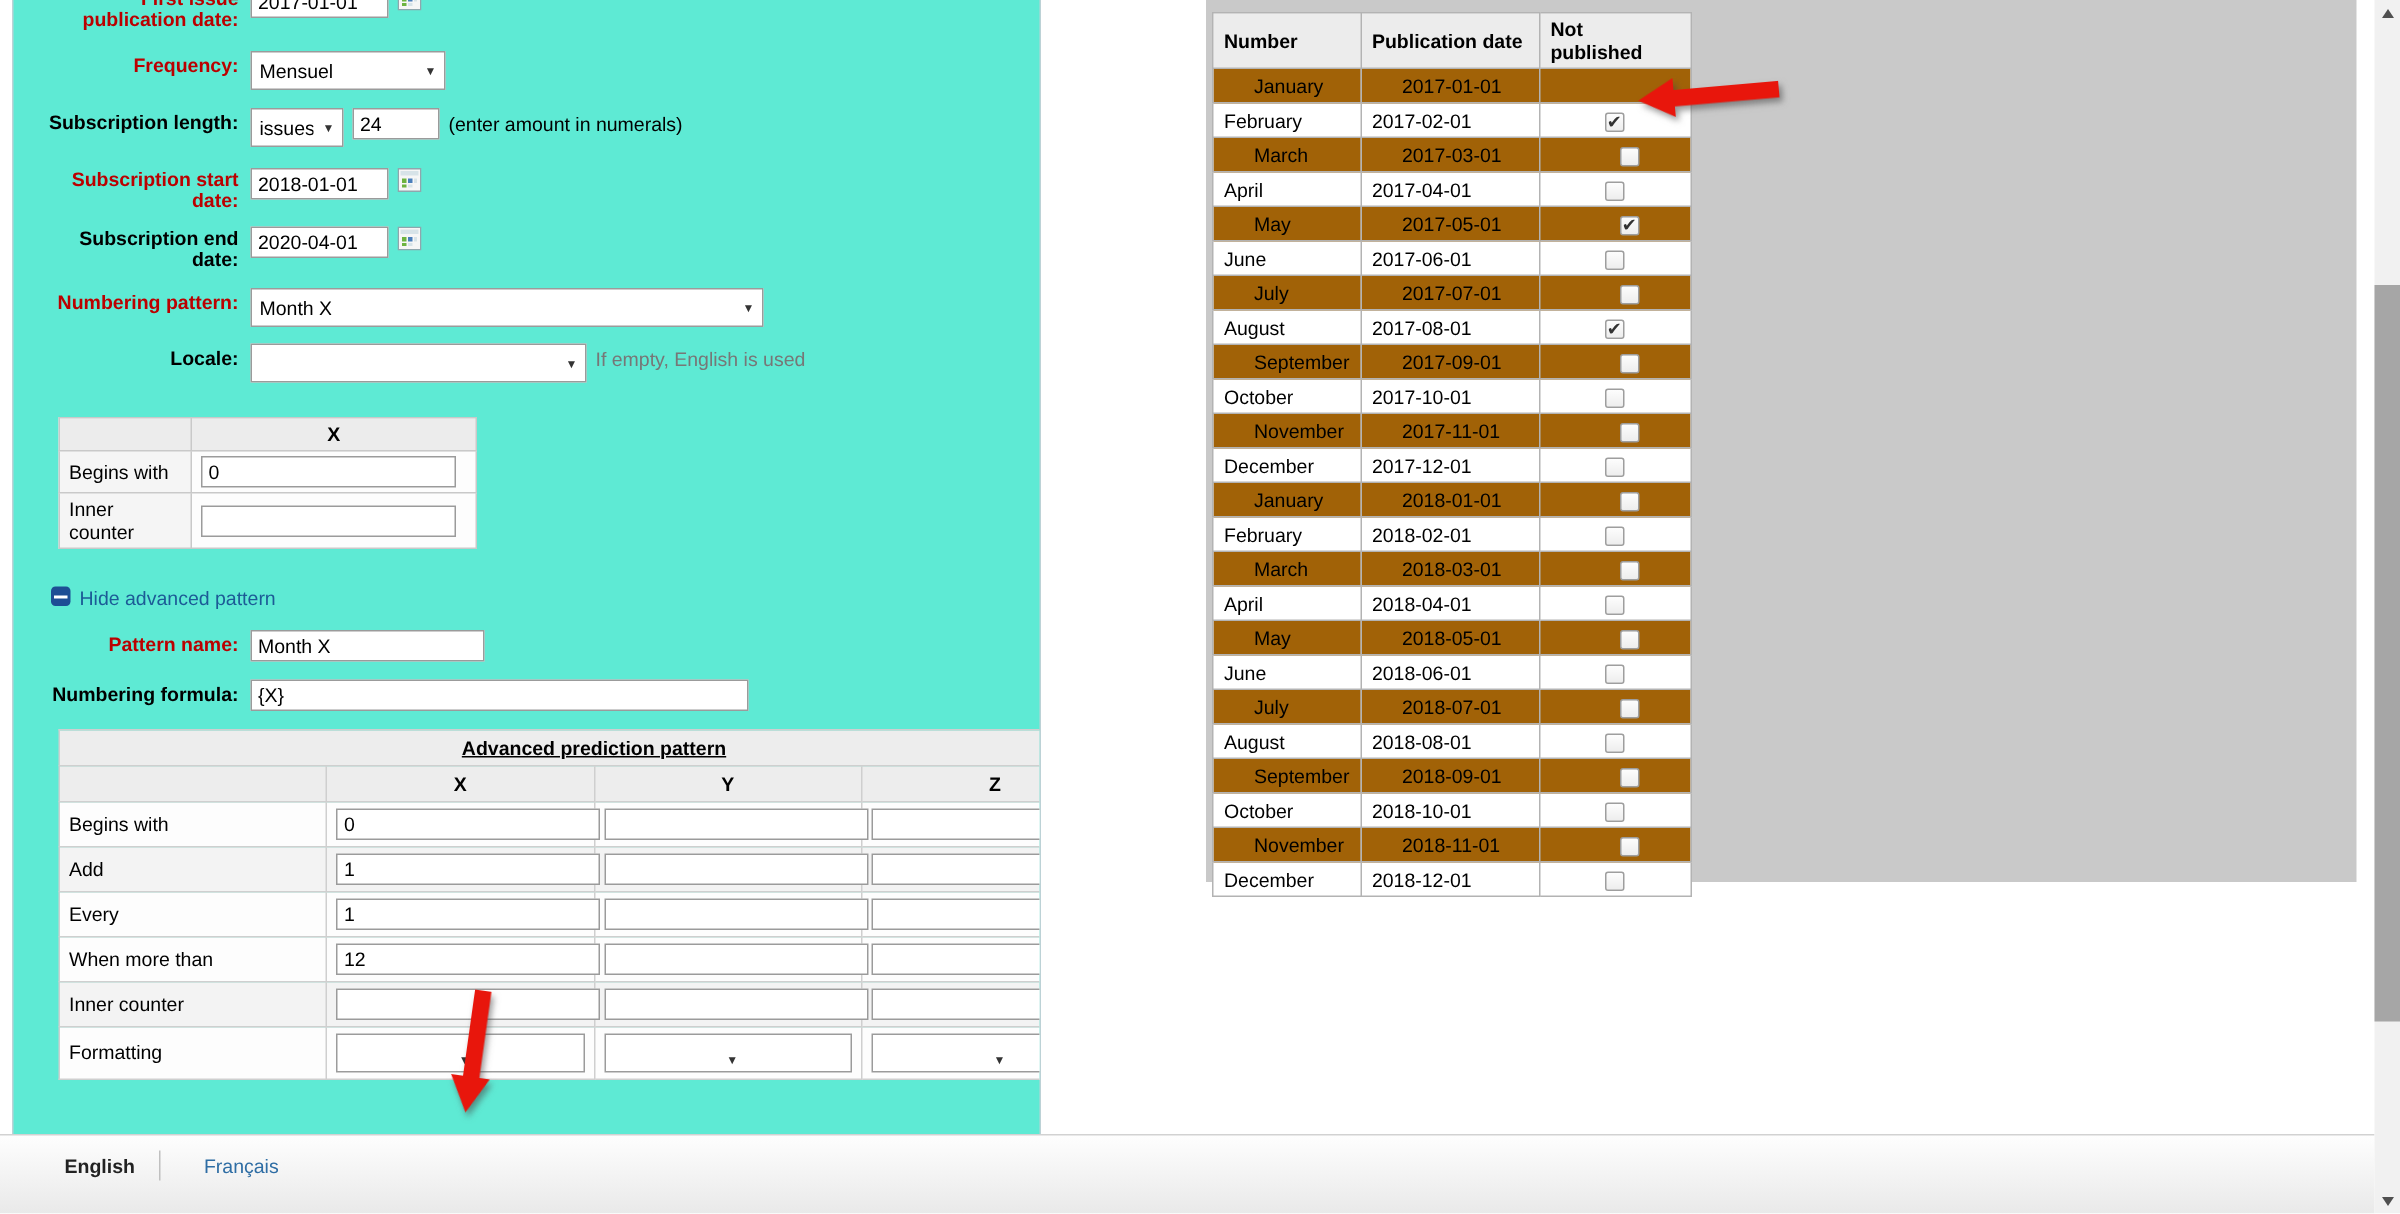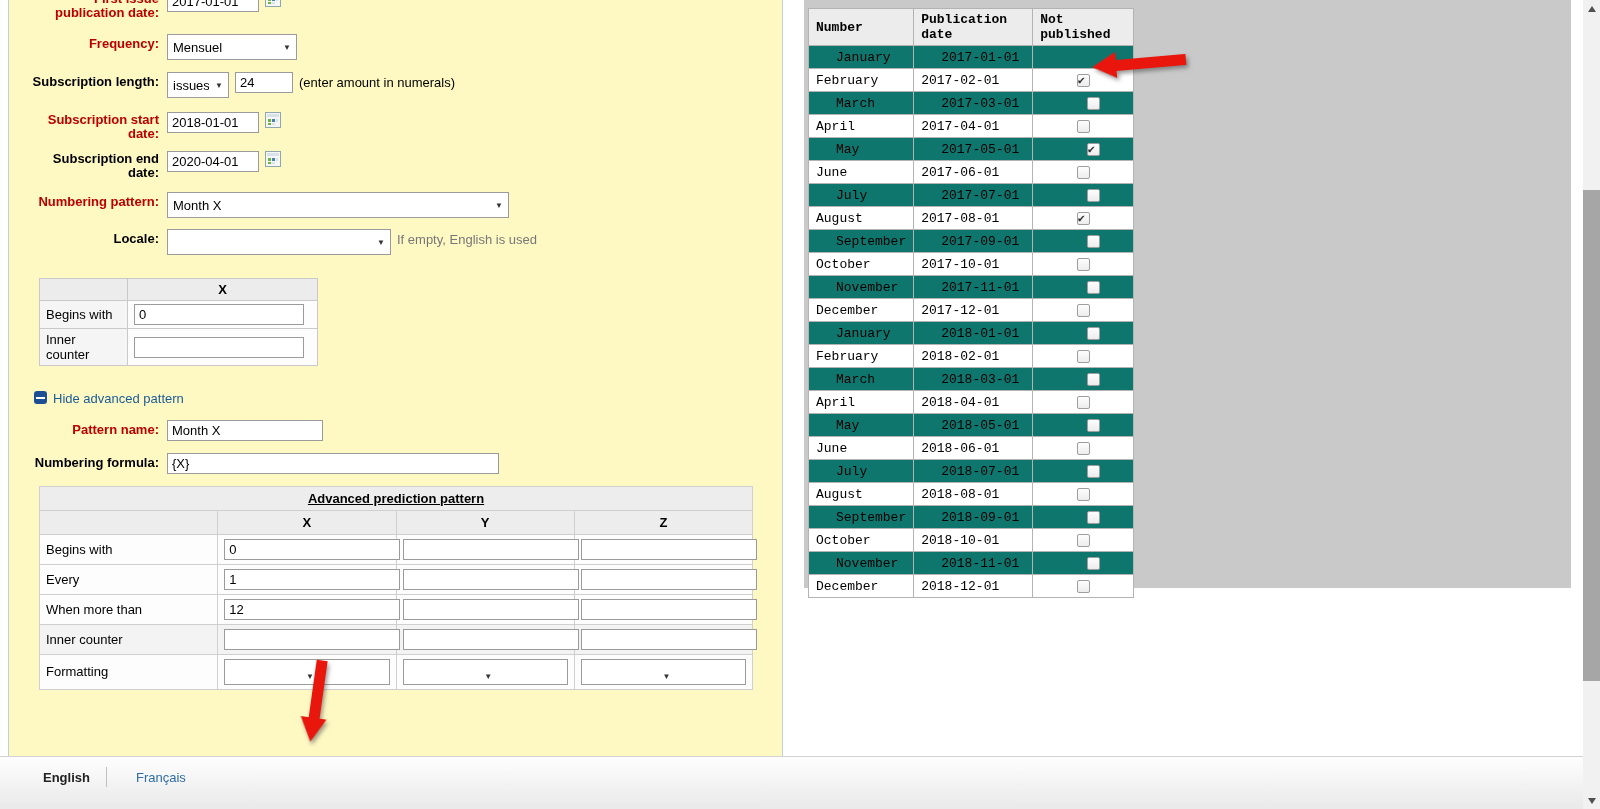--- a/index.html
+++ b/index.html
@@ -4,22 +4,22 @@
 <style>
   * { box-sizing: border-box; }
   html,body { margin:0; padding:0; }
   body {
     width:1600px; height:809px; position:relative; overflow:hidden;
     background:#ffffff; font-family:"Liberation Sans", sans-serif; font-size:13px; color:#000;
   }
 
   
   .left-panel {
-    position:absolute; left:8px; top:0; width:775px; height:756px;
-    background:#fef9c3; border-left:1px solid #bcd2d6; border-right:1px solid #bcd2d6;
+    position:absolute; left:8px; top:0; width:686px; height:756px;
+    background:#5eead4; border-left:1px solid #bcd2d6; border-right:1px solid #bcd2d6;
     overflow:hidden;
   }
   .frow { display:flex; align-items:flex-start; margin-bottom:12px; }
   .frow .lbl { width:150px; flex:none; text-align:right; font-weight:bold; padding-top:3px; line-height:14px; }
   .frow .lbl.req { color:#bb0000; }
   .frow .fld { margin-left:8px; display:flex; align-items:flex-start; gap:6px; }
   .r1 { margin-top:-11px; margin-bottom:14px; }
   .r1 .fld, .r4 .fld, .r5 .fld { margin-top:2px; }
   .r4 { margin-bottom:8px; }
   .r6 { margin-bottom:11px; }
@@ -58,25 +58,25 @@
   .adv-table .cap { background:#ededed; font-weight:bold; text-align:center; height:23px;text-decoration:underline; }
   .adv-table thead .colh { background:#ededed; font-weight:bold; text-align:center; height:21px; }
   .adv-table tr.stripe td { background:#f3f3f3; }
   .adv-table tr:not(.stripe) td { background:#fdfdfd; }
   .adv-table td.rowlabel { font-weight:normal; line-height:14px; }
   .adv-table .inp { width:176px; }
   .adv-table .sel { width:100%;flex-direction:column; }
   .adv-table .sel .seltxt { color:#555; }
 
   
-  .gray-panel { position:absolute; left:804px; top:0; width:767px; height:588px; background:#c9c9c9;font-family:Liberation Mono, monospace; }
+  .gray-panel { position:absolute; left:804px; top:0; width:767px; height:588px; background:#c9c9c9; }
   .issues-table { border-collapse:collapse; margin:8px 0 0 4px; background:#fff; }
   .issues-table th, .issues-table td { border:1px solid #b3b3b3; padding:3px 7px; height:23px; }
   .issues-table thead th { background:#ececec; font-weight:bold; text-align:left; }
-  .issues-table tr.stripe td { background:#0f766e;padding-left:27px; }
+  .issues-table tr.stripe td { background:#a16207;padding-left:27px; }
   .issues-table td.cbcell { text-align:center; width:101px; }
   .issues-table td.numcol { width:63px; }
   .issues-table td.datecol { width:119px; }
   .cb { display:inline-block; width:13px; height:13px; border:1px solid #9e9e9e; border-radius:2px;
         background:linear-gradient(#fdfdfd,#ededed); position:relative; vertical-align:middle; cursor:pointer; }
   .cb.checked::after { content:"\2714"; position:absolute; left:0px; top:-2px; font-size:12px; color:#333; }
 
   
   .arrow { position:absolute; z-index:9; filter:drop-shadow(2px 3px 2px rgba(70,70,70,0.55)); }
   .arrow-left { left:1092px; top:50px; display:flex; align-items:center; transform:rotate(-5deg); }
@@ -260,20 +260,26 @@
         <th class="colh" style="width:76px"></th>
         <th class="colh" style="width:213px">X</th>
         <th class="colh" style="width:211px">Y</th>
         <th class="colh" style="width:214px">Z</th>
       </tr>
     </thead>
     <tbody>
         <tr>
           <td class="rowlabel">Begins with</td>
           <td><input class="inp" value="0" style=""></td>
+          <td><input class="inp" value="" style=""></td>
+          <td><input class="inp" value="" style=""></td>
+        </tr>
+        <tr class="stripe">
+          <td class="rowlabel">Add</td>
+          <td><input class="inp" value="1" style=""></td>
           <td><input class="inp" value="" style=""></td>
           <td><input class="inp" value="" style=""></td>
         </tr>
         <tr>
           <td class="rowlabel">Every</td>
           <td><input class="inp" value="1" style=""></td>
           <td><input class="inp" value="" style=""></td>
           <td><input class="inp" value="" style=""></td>
         </tr>
         <tr>

